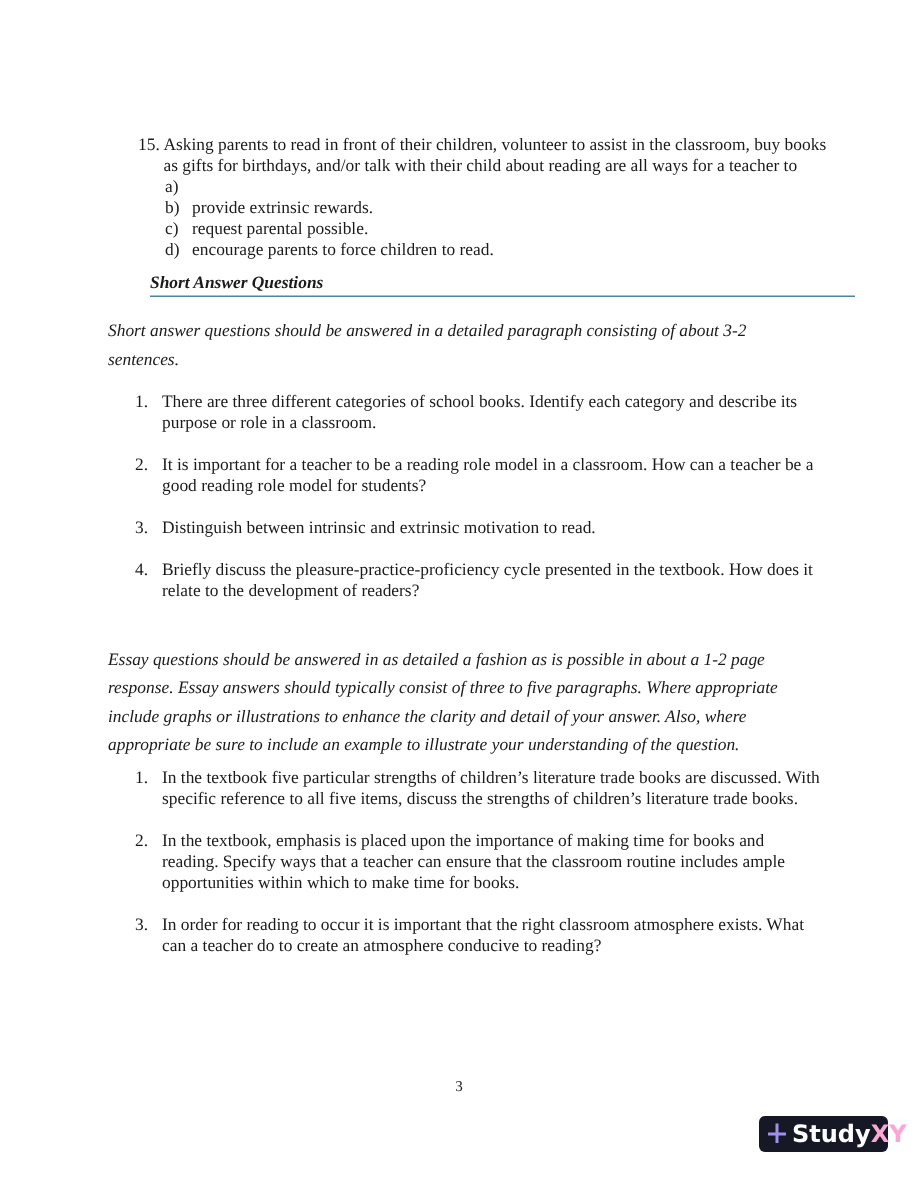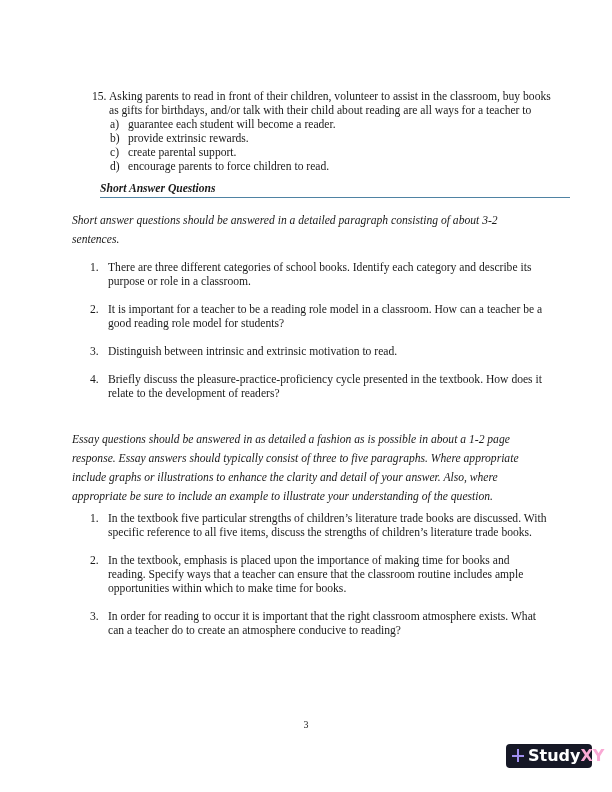--- a/index.html
+++ b/index.html
@@ -130,29 +130,28 @@
 <div class="page">
 
   <div class="abs q15">
     <div class="q-row">
       <span class="q-num">15.</span>
       <span class="q-text">Asking parents to read in front of their children, volunteer to assist in the classroom, buy books as gifts for birthdays, and/or talk with their child about reading are all ways for a teacher to</span>
     </div>
     <div class="opts">
       <div class="opt">
         <span class="opt-letter">a)</span>
-        <span>guarantee each student will become a reader.</span>
       </div>
       <div class="opt">
         <span class="opt-letter">b)</span>
         <span>provide extrinsic rewards.</span>
       </div>
       <div class="opt">
         <span class="opt-letter">c)</span>
-        <span>create parental support.</span>
+        <span>request parental possible.</span>
       </div>
       <div class="opt">
         <span class="opt-letter">d)</span>
         <span>encourage parents to force children to read.</span>
       </div>
     </div>
   </div>
 
   <div class="abs section-head" style="top:182px;margin-left:28px;">Short Answer Questions</div>
   <div class="abs section-desc" style="top:211px;">Short answer questions should be answered in a detailed paragraph consisting of about 3-2 sentences.</div>

